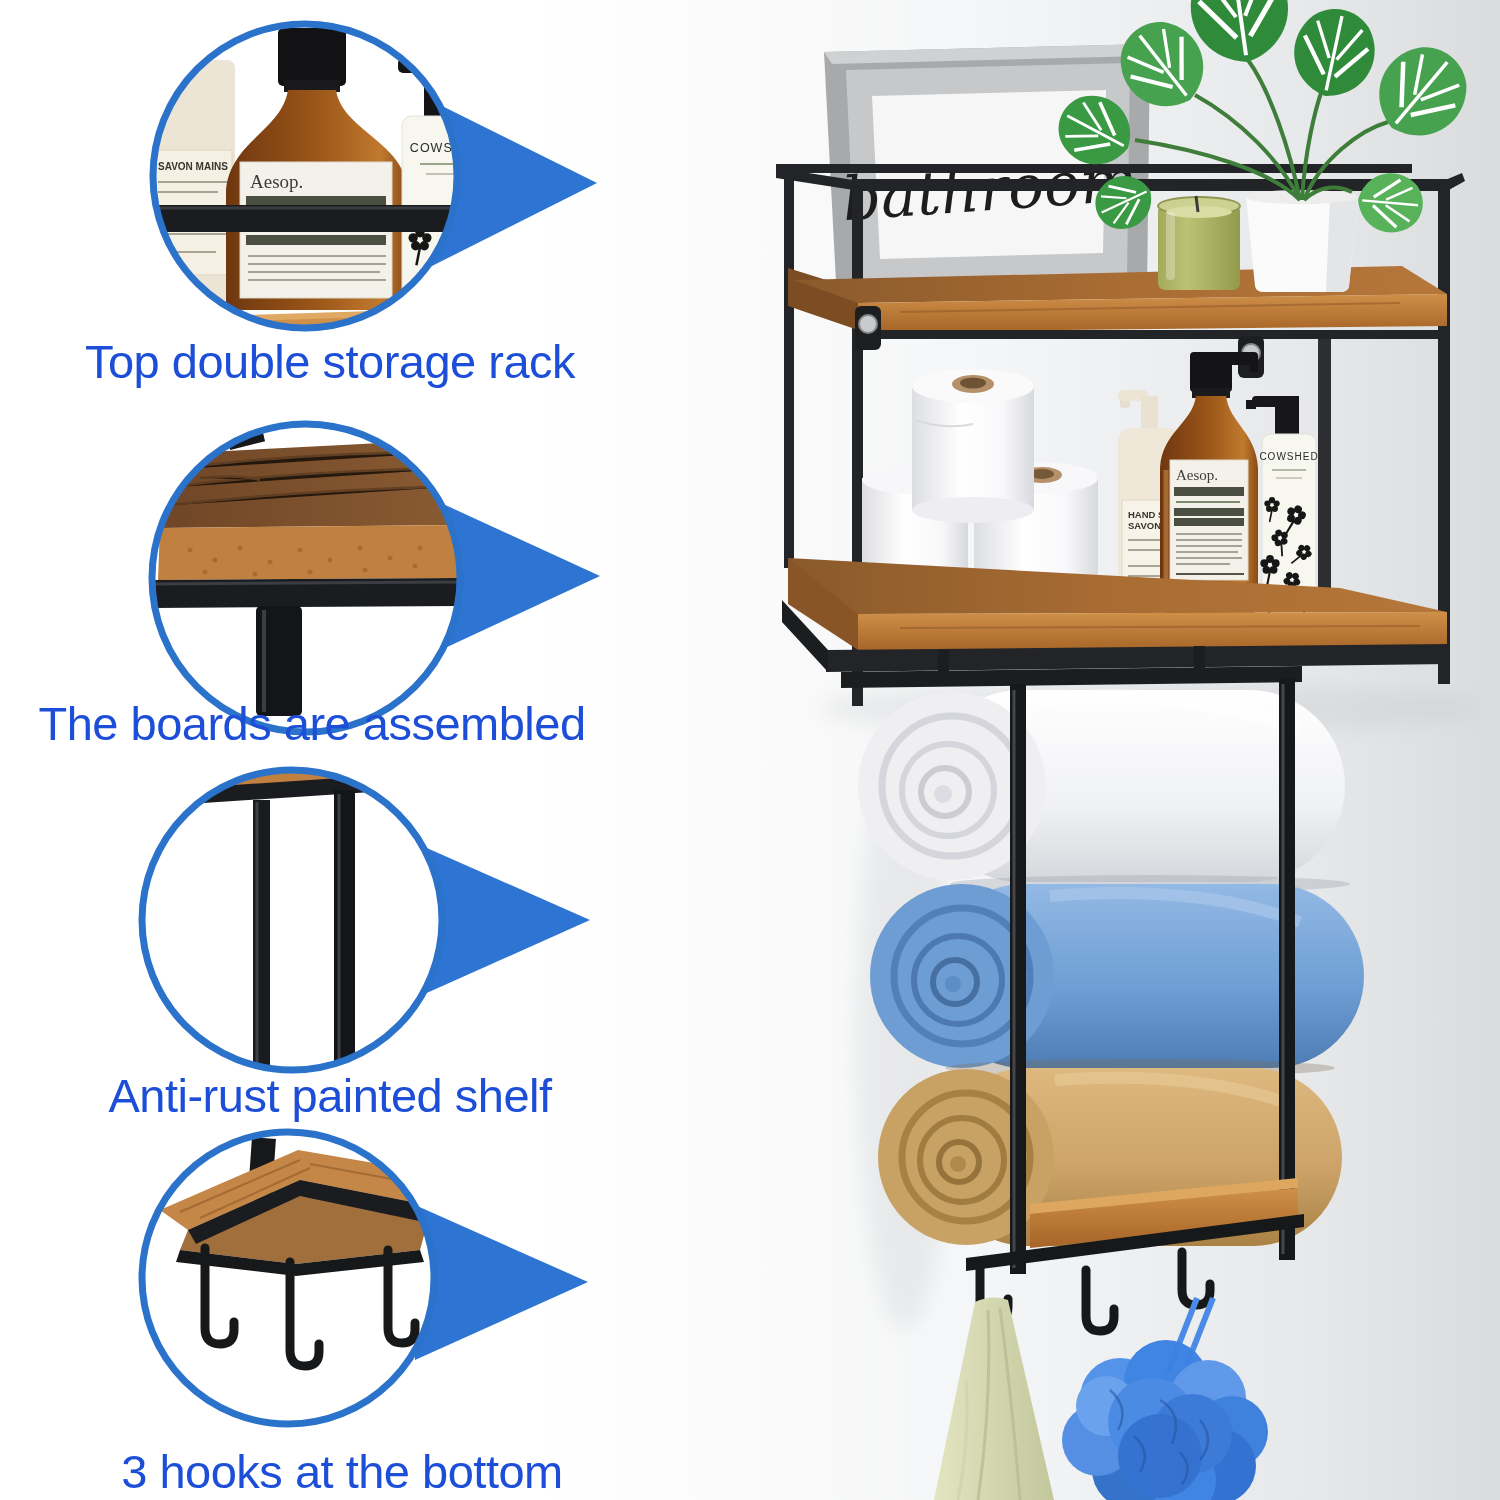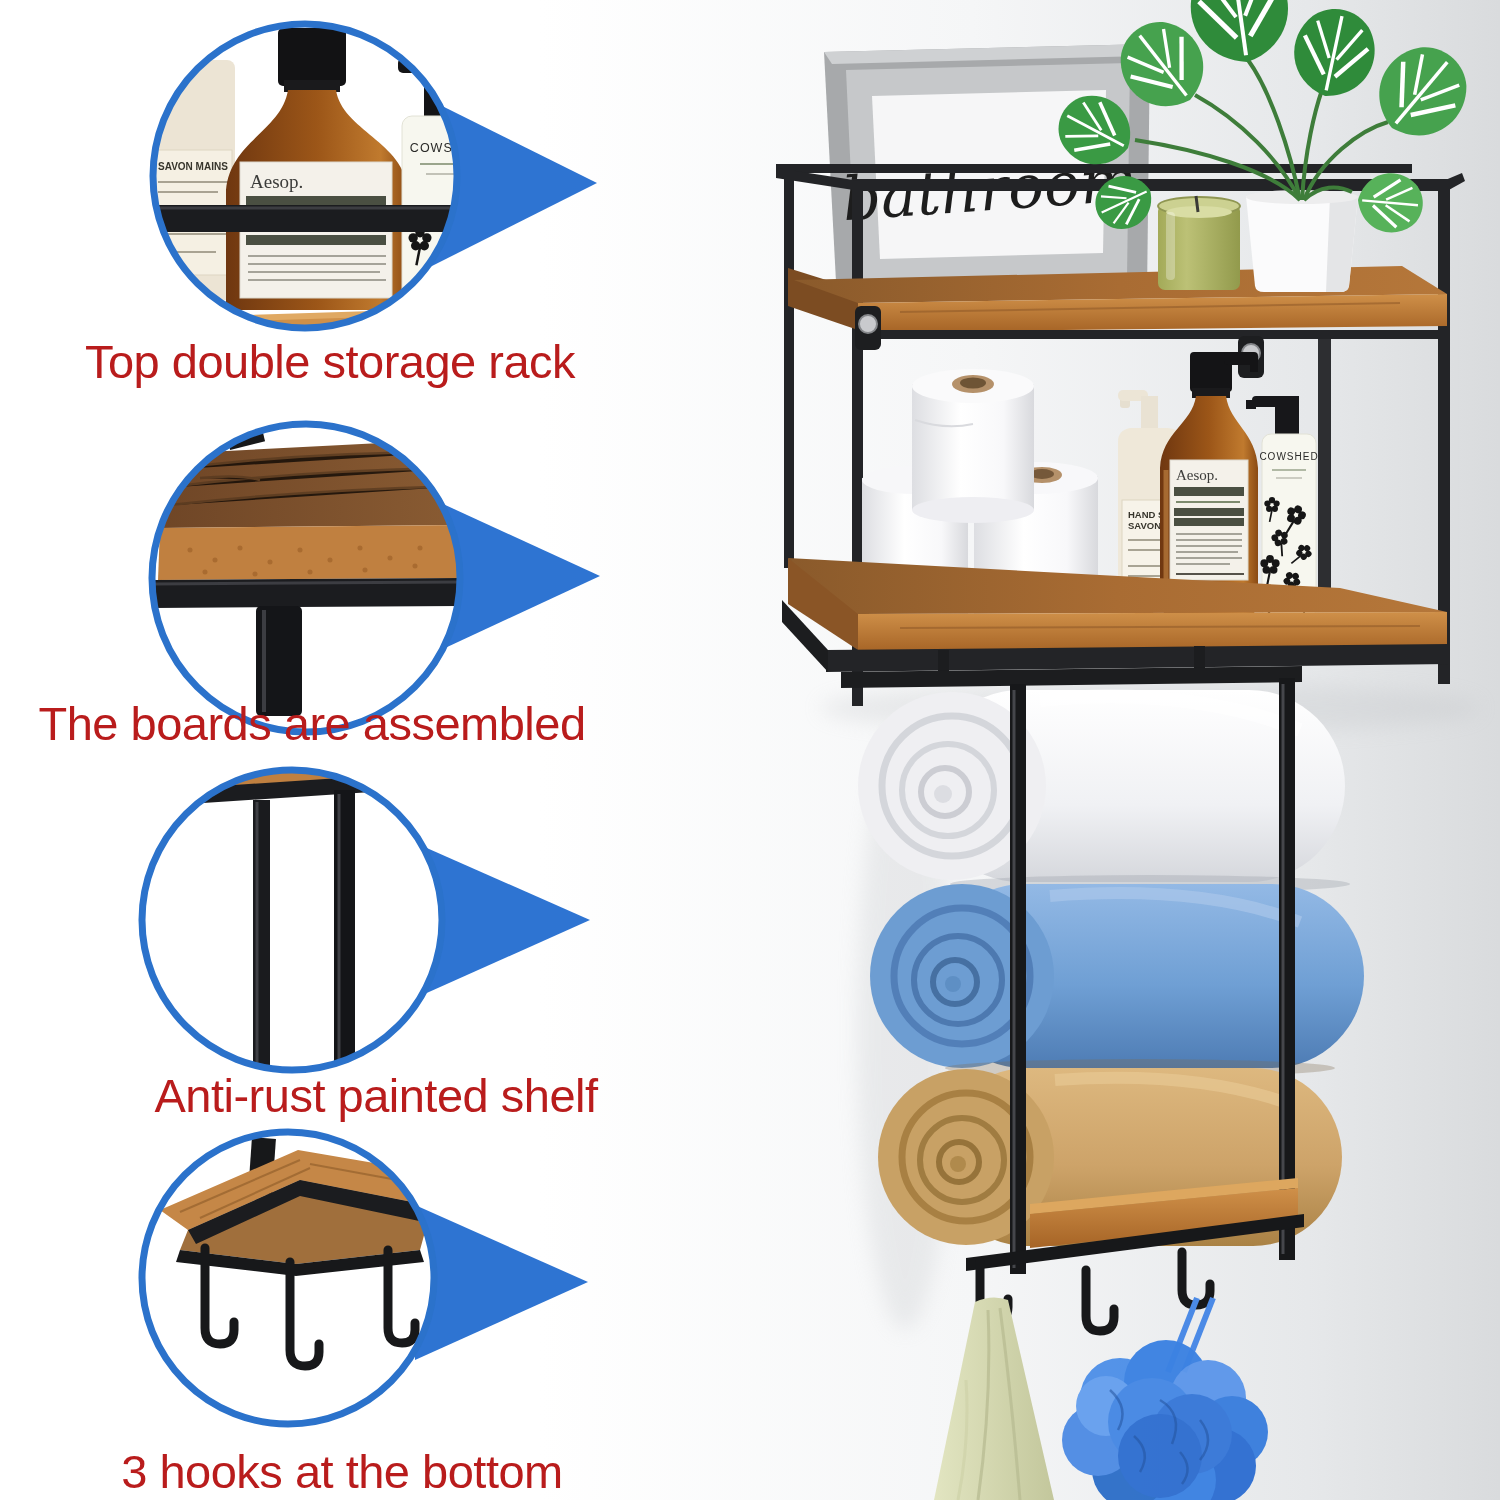--- a/index.html
+++ b/index.html
@@ -1,24 +1,24 @@
 <!DOCTYPE html>
 <html><head>
 <meta charset="utf-8">
 <style>
   html,body{margin:0;padding:0;background:#ffffff;}
   .page{position:relative;width:1500px;height:1500px;overflow:hidden;background:#ffffff;
         font-family:"Liberation Sans", sans-serif;}
   .scene{position:absolute;left:0;top:0;width:1500px;height:1500px;}
   .caption{position:absolute;left:0;width:660px;text-align:center;
-           font-size:47px;letter-spacing:-0.5px;color:#b91c1c;
+           font-size:47px;letter-spacing:-0.5px;color:#1d4ed8;
            font-family:"Liberation Sans", sans-serif;white-space:nowrap;}
   .cap1{top:334px;}
   .cap2{top:696px;left:-18px;}
-  .cap3{top:1068px;margin-left:46px;}
+  .cap3{top:1068px;}
   .cap4{top:1444px;padding-left:12px;}
 </style>
 </head>
 <body>
 
 <div class="page">
 
 <svg class="scene" viewBox="0 0 1500 1500">
   <defs>
     <linearGradient id="wallGrad" x1="0" y1="0" x2="1" y2="0">

